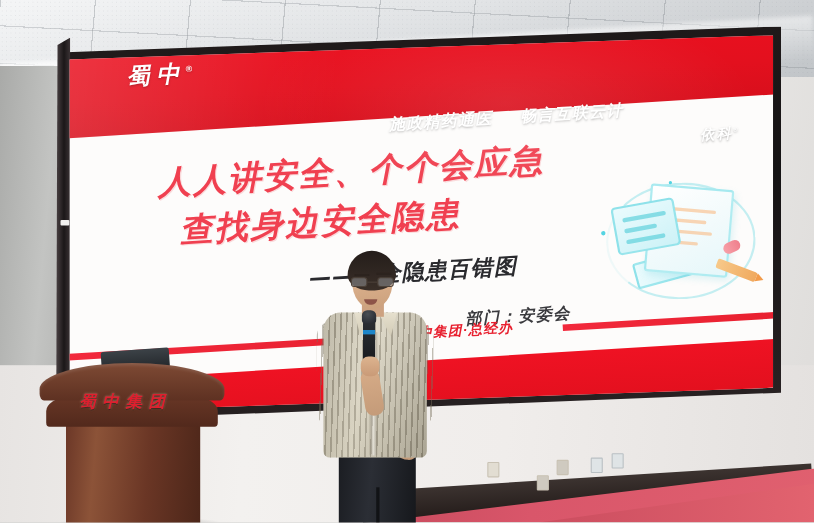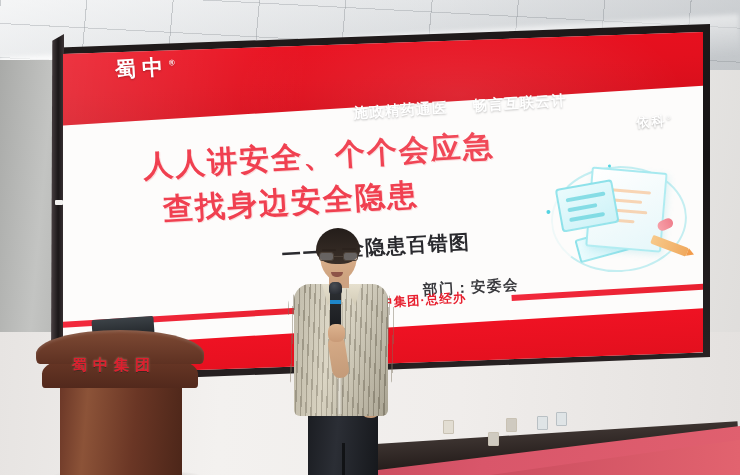--- a/index.html
+++ b/index.html
@@ -2,21 +2,21 @@
 <html><head>
 <meta charset="utf-8">
 <style>
   * { box-sizing: border-box; margin: 0; padding: 0; }
   html, body {
     width: 740px; height: 475px;
     overflow: hidden;
     font-family: "Liberation Sans", sans-serif;
     background: #c9c9c7;
   }
-  #stage { position: relative; width: 740px; height: 475px; overflow: hidden; }
+  #stage { position: relative; width: 740px; height: 475px; overflow: hidden; font-style: italic; }
 
   
   .ceiling {
     position: absolute; left: 0; top: 0; width: 740px; height: 92px;
     background:
       linear-gradient(120deg, rgba(255,255,255,0.55), rgba(210,212,214,0.25) 55%, rgba(176,180,184,0.55)),
       linear-gradient(#e8eaec, #cfd3d6);
   }
   .ceiling-grid {
     position: absolute; inset: 0;

